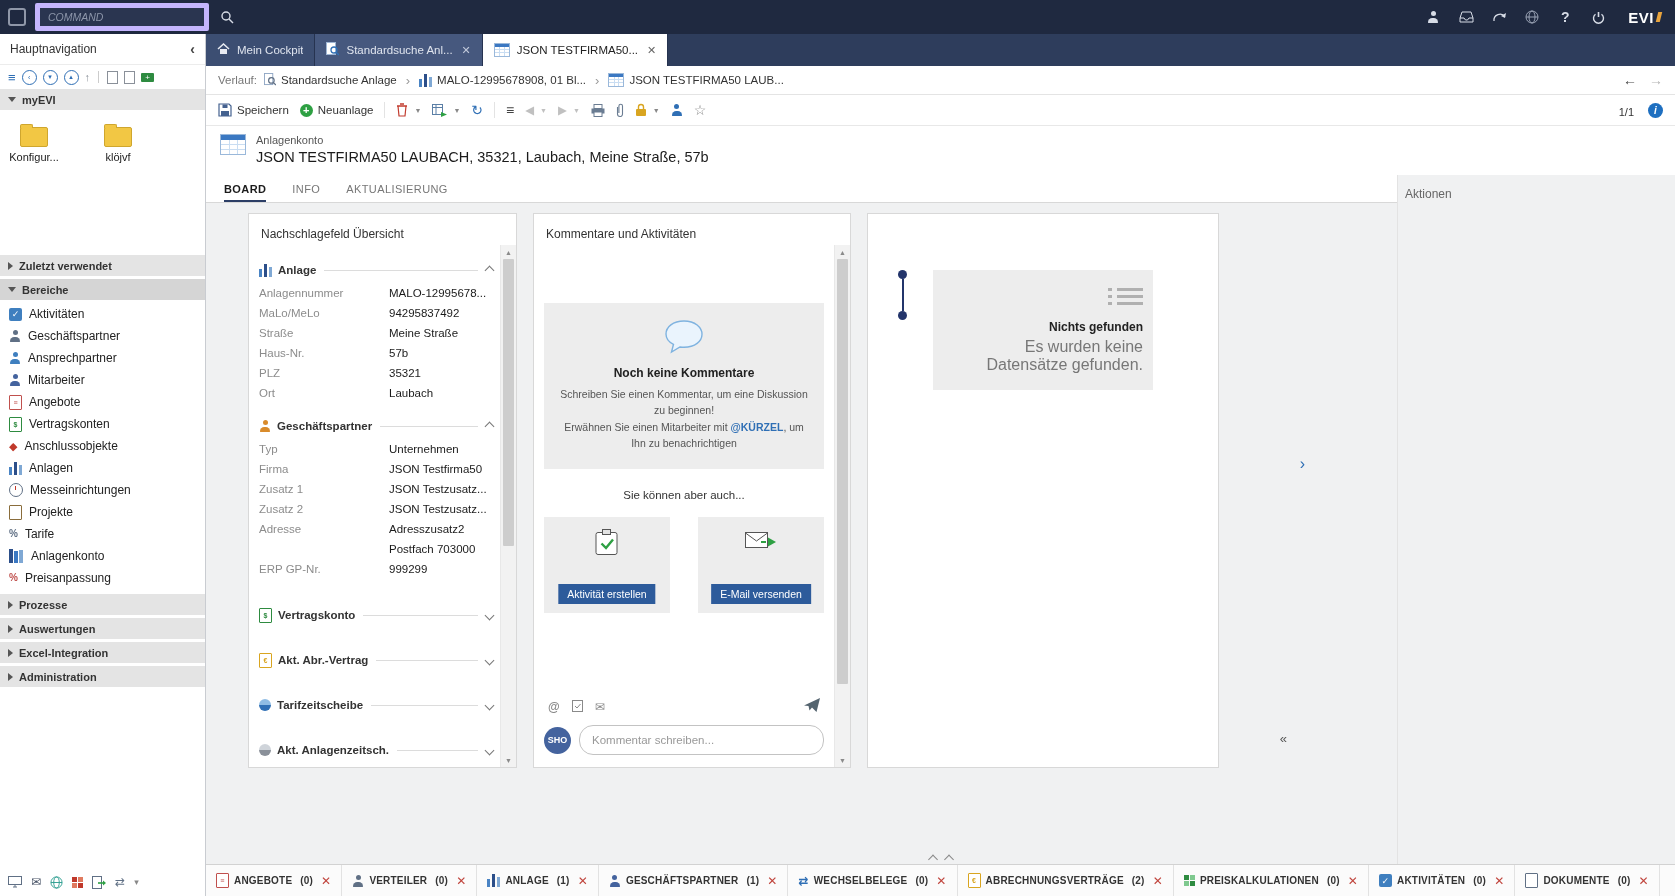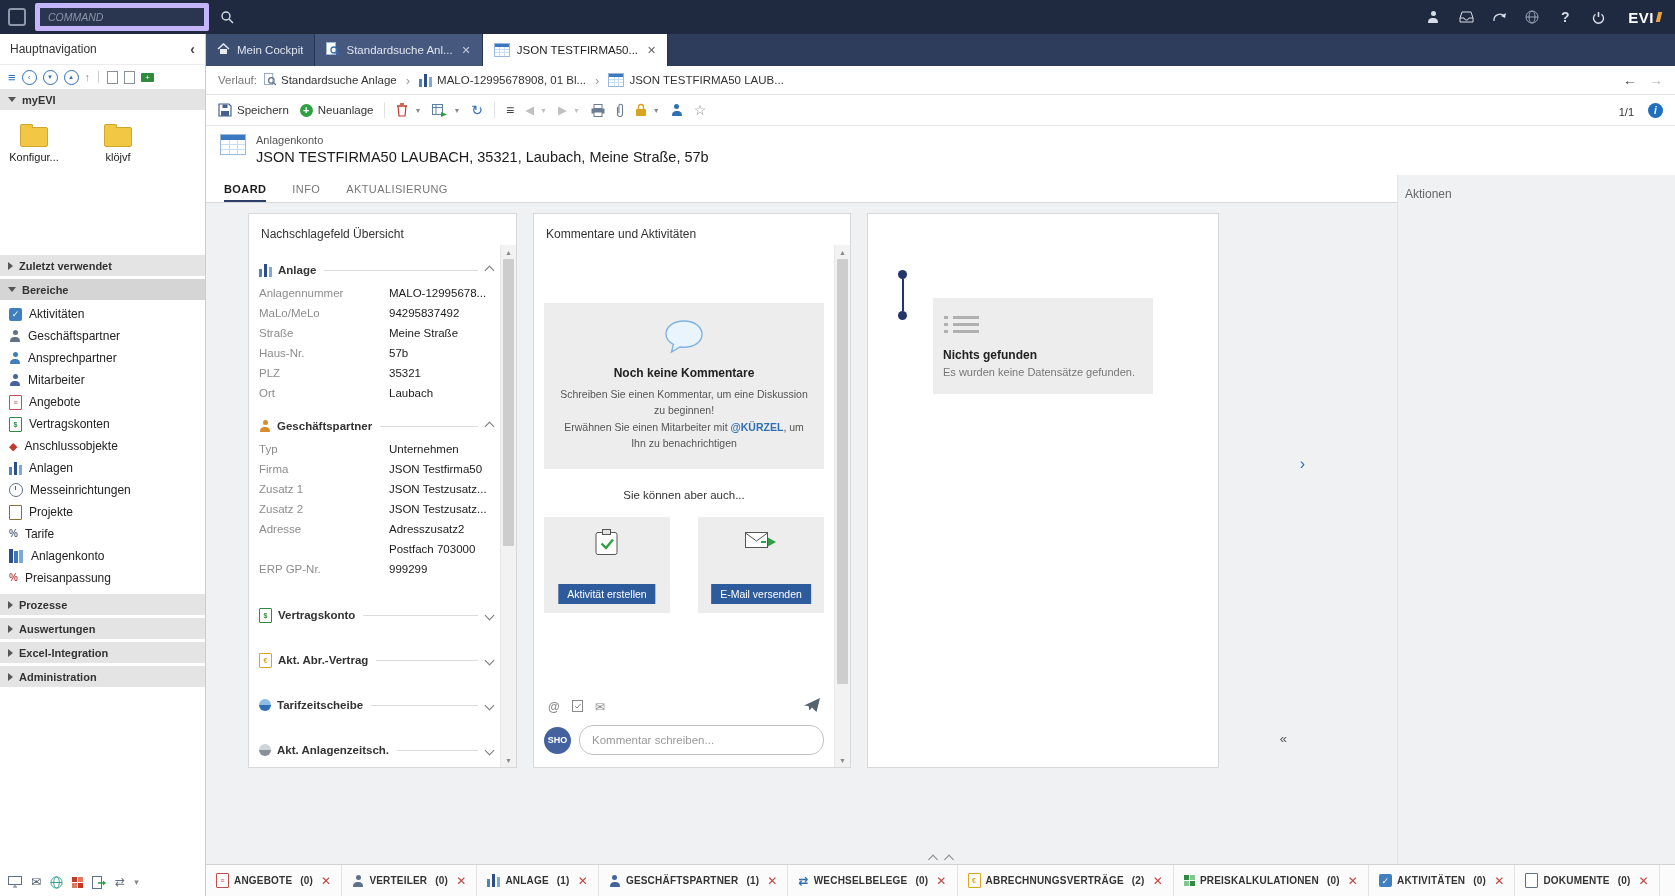--- a/index.html
+++ b/index.html
@@ -148,26 +148,26 @@
   .cm-inrow{display:flex;align-items:center;gap:8px;margin-top:4px}
   .avatar{width:27px;height:27px;border-radius:50%;background:#44639e;color:#fff;font-size:9px;font-weight:700;display:flex;align-items:center;justify-content:center;flex:none}
   .cm-input{flex:1;height:28px;border:1px solid #c3c3c3;border-radius:14px;padding:0 12px;font-size:11.5px;color:#333;font-family:inherit;min-width:0}
   .cm-input::placeholder{color:#999}
 
   
   .sl-body{flex:1;position:relative}
   .sl-dots{position:absolute;left:30px;top:56px;display:flex;flex-direction:column;align-items:center}
   .dot{width:9px;height:9px;border-radius:50%;background:#23356b}
   .dotline{width:2px;height:32px;background:#23356b}
-  .sl-empty{width:200px;margin:84px auto 0;background:#ededed;text-align:left;padding:14px 10px 16px}
+  .sl-empty{width:200px;margin:56px auto 0;background:#ededed;text-align:right;padding:14px 10px 16px}
   .i-list{display:inline-block}
   .i-list div{width:26px;height:3px;background:#b0b0b0;margin:4px 0 4px 10px;position:relative}
   .i-list div::before{content:"";position:absolute;left:-9px;top:0;width:4px;height:3px;background:#b0b0b0}
   .sl-empty-title{font-size:12px;font-weight:700;color:#222;margin-top:8px}
-  .sl-empty-text{font-size:11px;color:#777;margin-top:4px}
+  .sl-empty-text{font-size:16px;color:#777;margin-top:4px}
 
   .handle-r{position:absolute;right:92px;top:252px;color:#2f6fb5;font-size:16px}
   .handle-l{position:absolute;right:110px;top:528px;color:#555;font-size:13px}
 
   
   .actions{width:260px;flex:none;background:#f0f1f2;padding:12px 10px 0 7px;border-left:1px solid #e3e3e3}
   .ac-title{font-size:12px;color:#666}
   .ac-tree{margin-top:16px}
   .ac-group{display:flex;align-items:center;gap:6px;margin-left:8px;font-size:12px;color:#1b1b1b}
   .tri-d-nav{border-left:4px solid transparent;border-right:4px solid transparent;border-top:5px solid #23356b;width:0;height:0}

